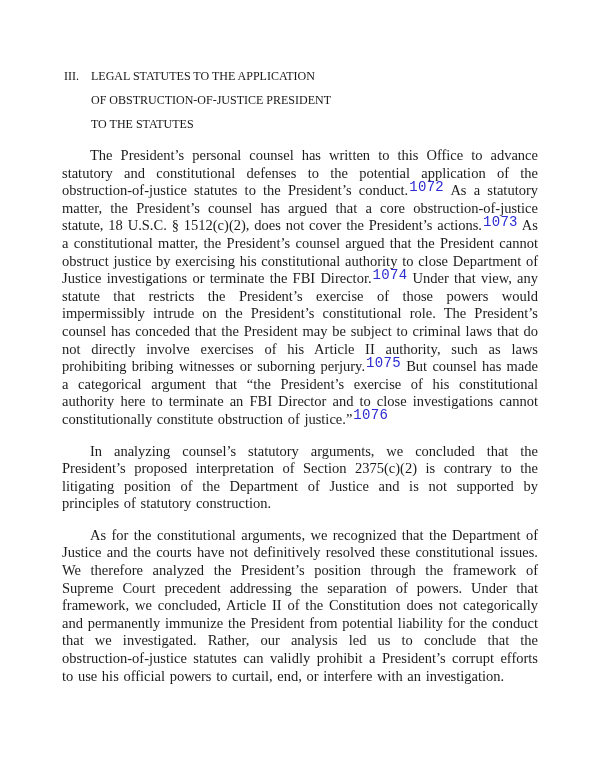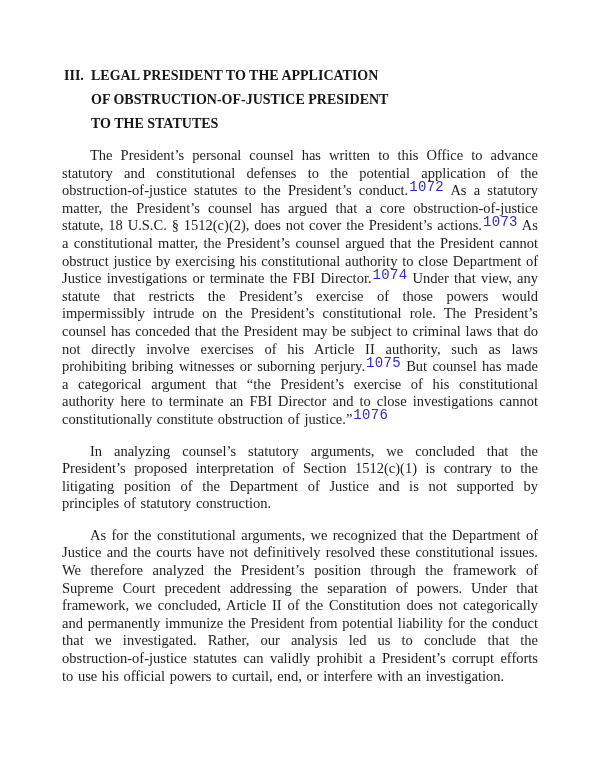--- a/index.html
+++ b/index.html
@@ -18,22 +18,22 @@
   }
   .content {
     position: absolute;
     left: 62px;
     top: 64px;
     width: 476px;
   }
   .heading {
     display: flex;
     margin: 0 0 11px 2px;
-    font-size: 14px;
-    font-weight: bold;
+    font-size: 12px;
+    font-weight: normal;
     line-height: 24px;
     color: #161616;
   }
   .heading .h-num {
     flex: none;
     width: 27px;
   }
   .heading .h-line {
     white-space: nowrap;
   }
@@ -59,26 +59,26 @@
 </style>
 </head>
 <body>
 
 <div class="page">
   <div class="content">
 
     <h1 class="heading">
       <span class="h-num">III.</span>
       <span class="h-text">
-        <span class="h-line">LEGAL PRESIDENT TO THE APPLICATION</span><br>
+        <span class="h-line">LEGAL STATUTES TO THE APPLICATION</span><br>
         <span class="h-line">OF OBSTRUCTION-OF-JUSTICE PRESIDENT</span><br>
         <span class="h-line">TO THE STATUTES</span>
       </span>
     </h1>
 
     <div id="doc-body">
         <p class="para"><span>The President’s personal counsel has written to this Office to advance statutory and constitutional defenses to the potential application of the obstruction-of-justice statutes to the President’s conduct.</span><span class="fn">1072</span><span> As a statutory matter, the President’s counsel has argued that a core obstruction-of-justice statute, 18 U.S.C. § 1512(c)(2), does not cover the President’s actions.</span><span class="fn">1073</span><span> As a constitutional matter, the President’s counsel argued that the President cannot obstruct justice by exercising his constitutional authority to close Department of Justice investigations or terminate the FBI Director.</span><span class="fn">1074</span><span> Under that view, any statute that restricts the President’s exercise of those powers would impermissibly intrude on the President’s constitutional role. The President’s counsel has conceded that the President may be subject to criminal laws that do not directly involve exercises of his Article II authority, such as laws prohibiting bribing witnesses or suborning perjury.</span><span class="fn">1075</span><span> But counsel has made a categorical argument that “the President’s exercise of his constitutional authority here to terminate an FBI Director and to close investigations cannot constitutionally constitute obstruction of justice.”</span><span class="fn">1076</span></p>
-        <p class="para"><span>In analyzing counsel’s statutory arguments, we concluded that the President’s proposed interpretation of Section 1512(c)(1) is contrary to the litigating position of the Department of Justice and is not supported by principles of statutory construction.</span></p>
+        <p class="para"><span>In analyzing counsel’s statutory arguments, we concluded that the President’s proposed interpretation of Section 2375(c)(2) is contrary to the litigating position of the Department of Justice and is not supported by principles of statutory construction.</span></p>
         <p class="para"><span>As for the constitutional arguments, we recognized that the Department of Justice and the courts have not definitively resolved these constitutional issues. We therefore analyzed the President’s position through the framework of Supreme Court precedent addressing the separation of powers. Under that framework, we concluded, Article II of the Constitution does not categorically and permanently immunize the President from potential liability for the conduct that we investigated. Rather, our analysis led us to conclude that the obstruction-of-justice statutes can validly prohibit a President’s corrupt efforts to use his official powers to curtail, end, or interfere with an investigation.</span></p>
       </div>
 
   </div>
 </div>
 
 </body></html>

